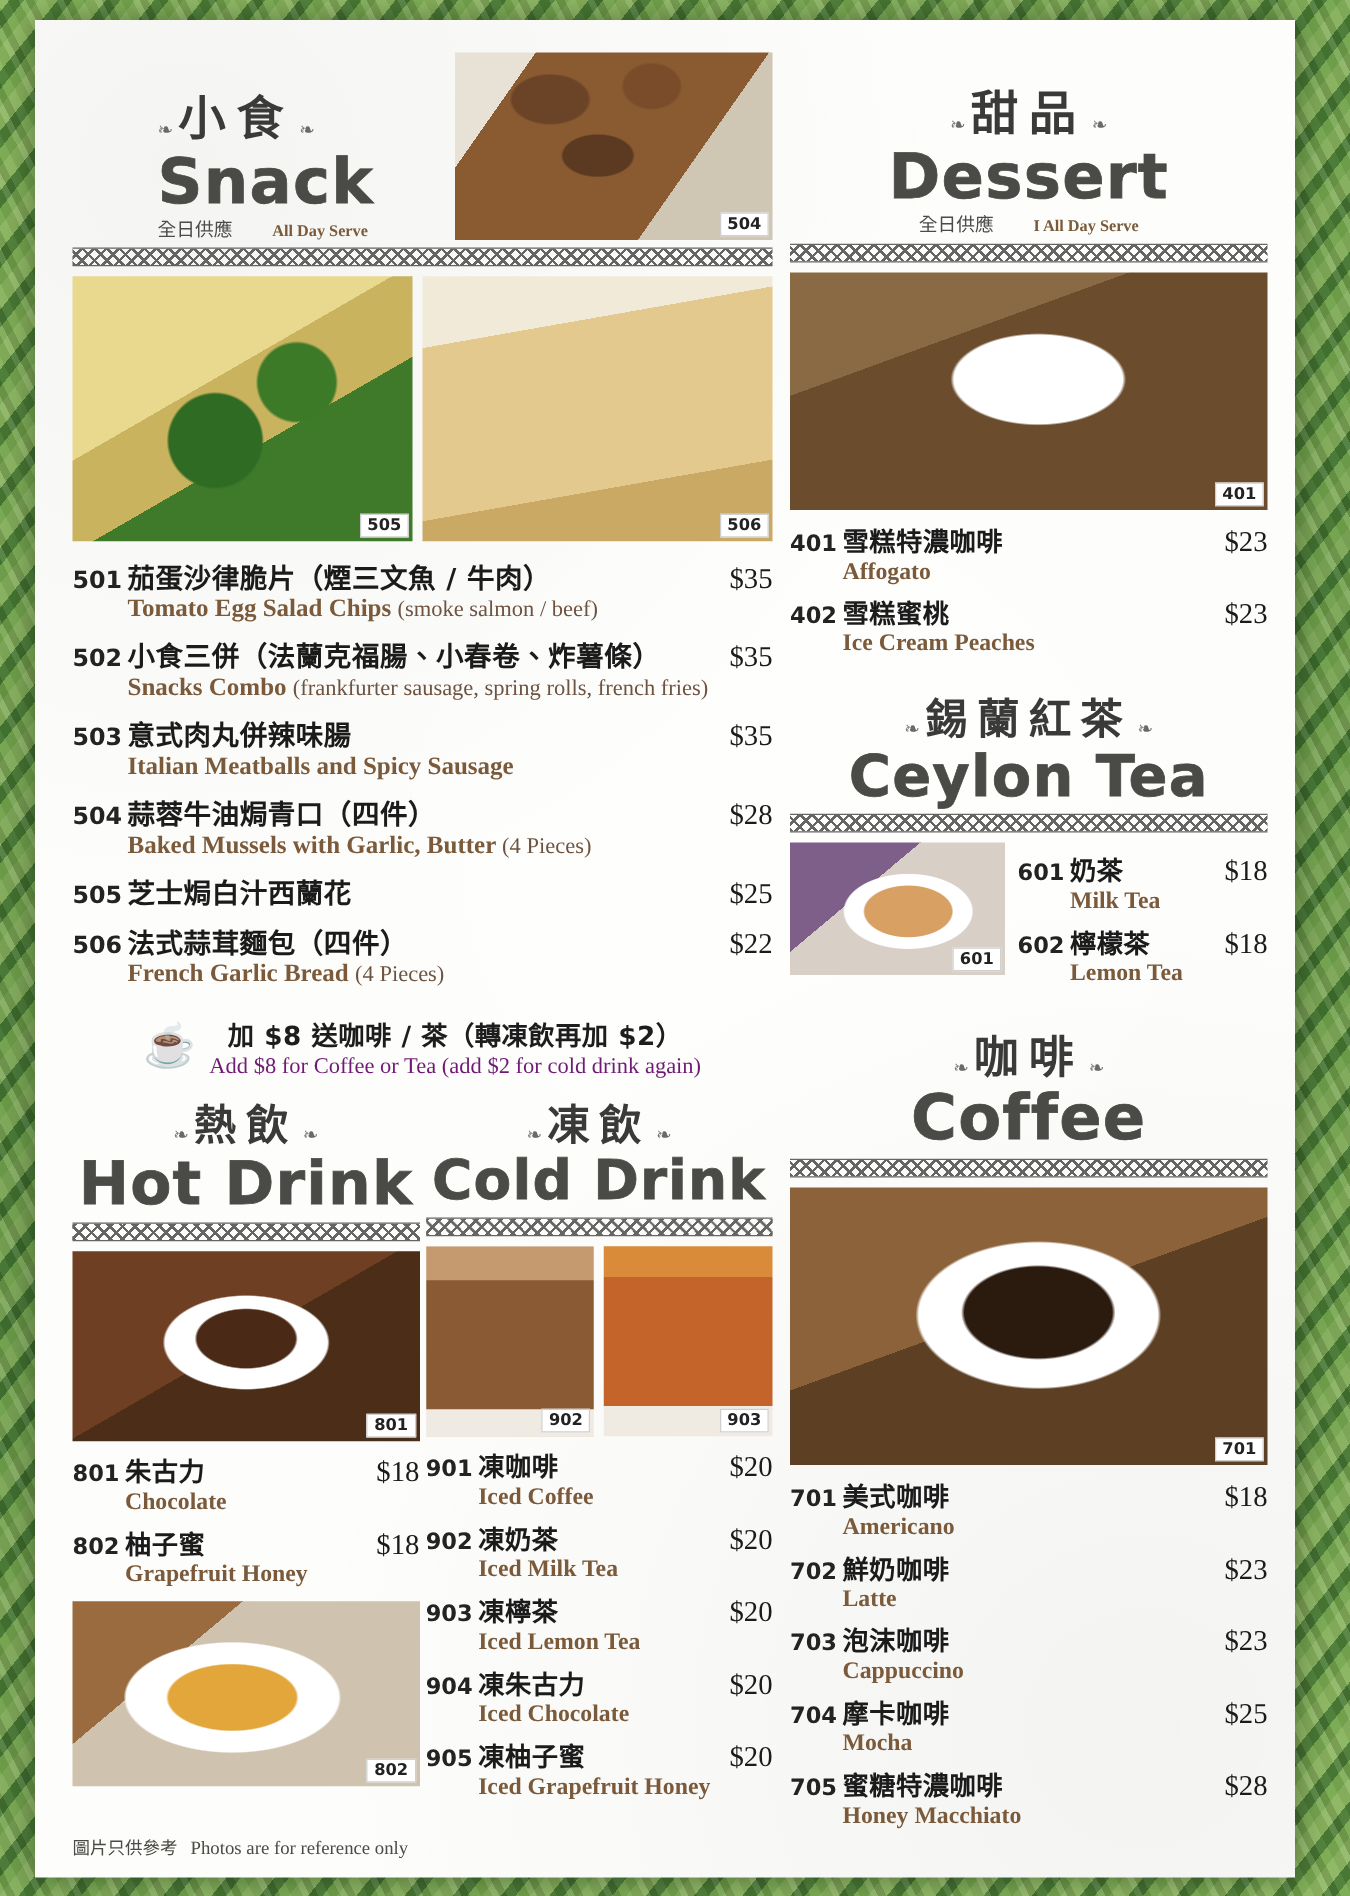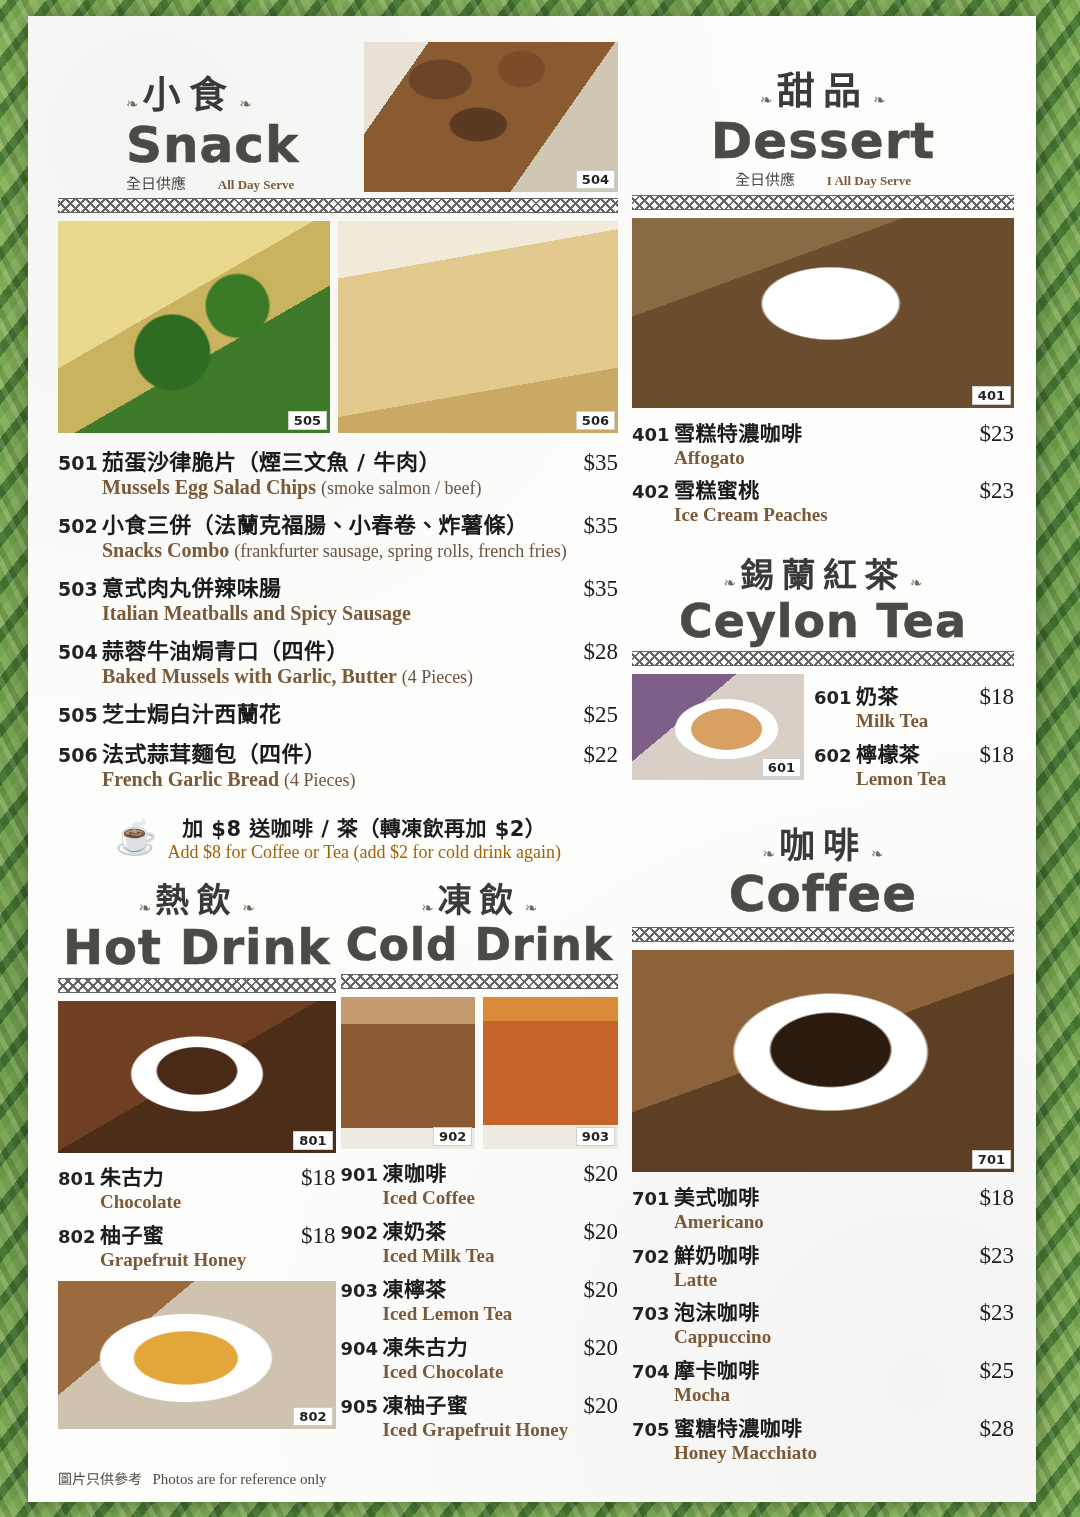--- a/index.html
+++ b/index.html
@@ -148,21 +148,21 @@
   .item.tight{padding:2px 0 4px;}
   .item.tight .code{font-size:18px;width:42px;flex:0 0 42px;}
   .item.tight .zh{font-size:21px;}
   .item.tight .en{margin-left:42px;font-size:19px;}
 
   
   .promo{display:flex;align-items:center;justify-content:center;gap:10px;margin:16px 0 4px;}
   .promo .cup{font-size:34px;color:#7b5a3c;line-height:1;}
   .promo .tx{text-align:center;}
   .promo .t1{font-family:"DejaVu Sans", sans-serif;font-size:21px;font-weight:bold;color:#1d1d1d;letter-spacing:.02em;}
-  .promo .t2{font-family:"Liberation Serif", serif;font-size:18px;color:#a16207;}
+  .promo .t2{font-family:"Liberation Serif", serif;font-size:18px;color:#701a75;}
 
   
   .pair{display:flex;gap:5px;}
   .pair > div{flex:1;}
 
   .foot{
     position:absolute;left:30px;bottom:14px;
     font-family:"DejaVu Sans", sans-serif;font-size:14px;color:#4a4a47;
   }
   .foot .en{margin-left:6px;font-family:"Liberation Serif", serif;font-size:15px;color:#4a4a47;font-weight:normal;}
@@ -212,21 +212,21 @@
 
       <div style="margin-top:8px;">
         <div class="item">
           <div class="row1">
             <span class="code">501</span>
             <span class="zh">茄蛋沙律脆片</span>
             <span class="zh paren">（煙三文魚 / 牛肉）</span>
             <span class="price">$35</span>
           </div>
           <div class="en">
-            <span>Mussels Egg Salad Chips</span>
+            <span>Tomato Egg Salad Chips</span>
             <span class="sub">(smoke salmon / beef)</span>
           </div>
         </div>
 
         <div class="item">
           <div class="row1">
             <span class="code">502</span>
             <span class="zh">小食三併</span>
             <span class="zh paren">（法蘭克福腸、小春卷、炸薯條）</span>
             <span class="price">$35</span>

